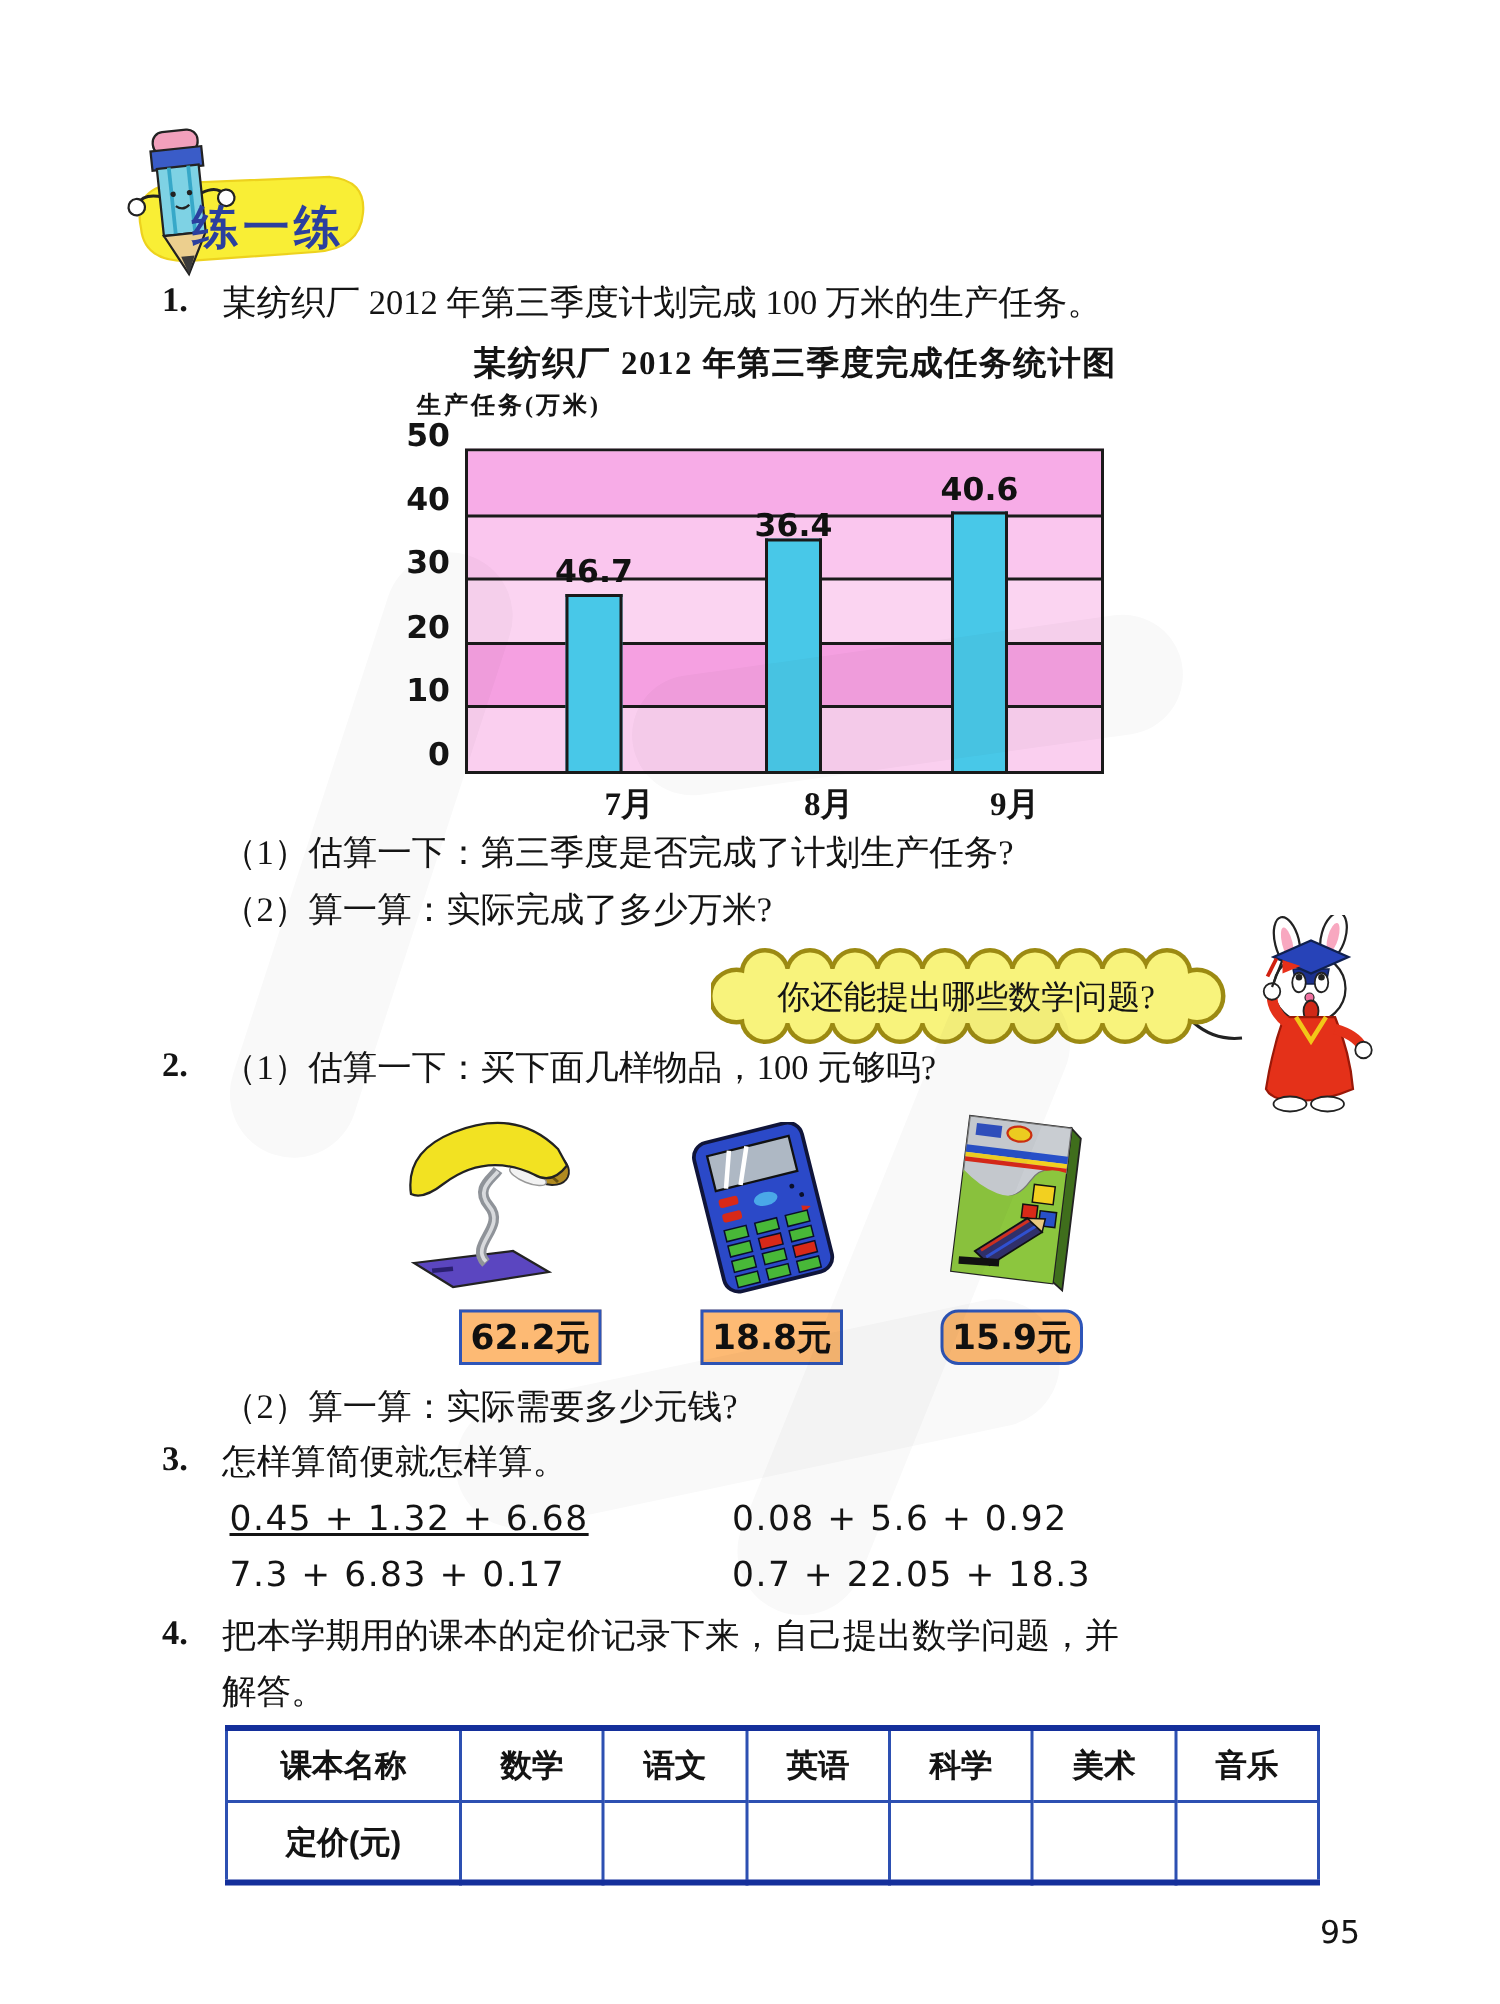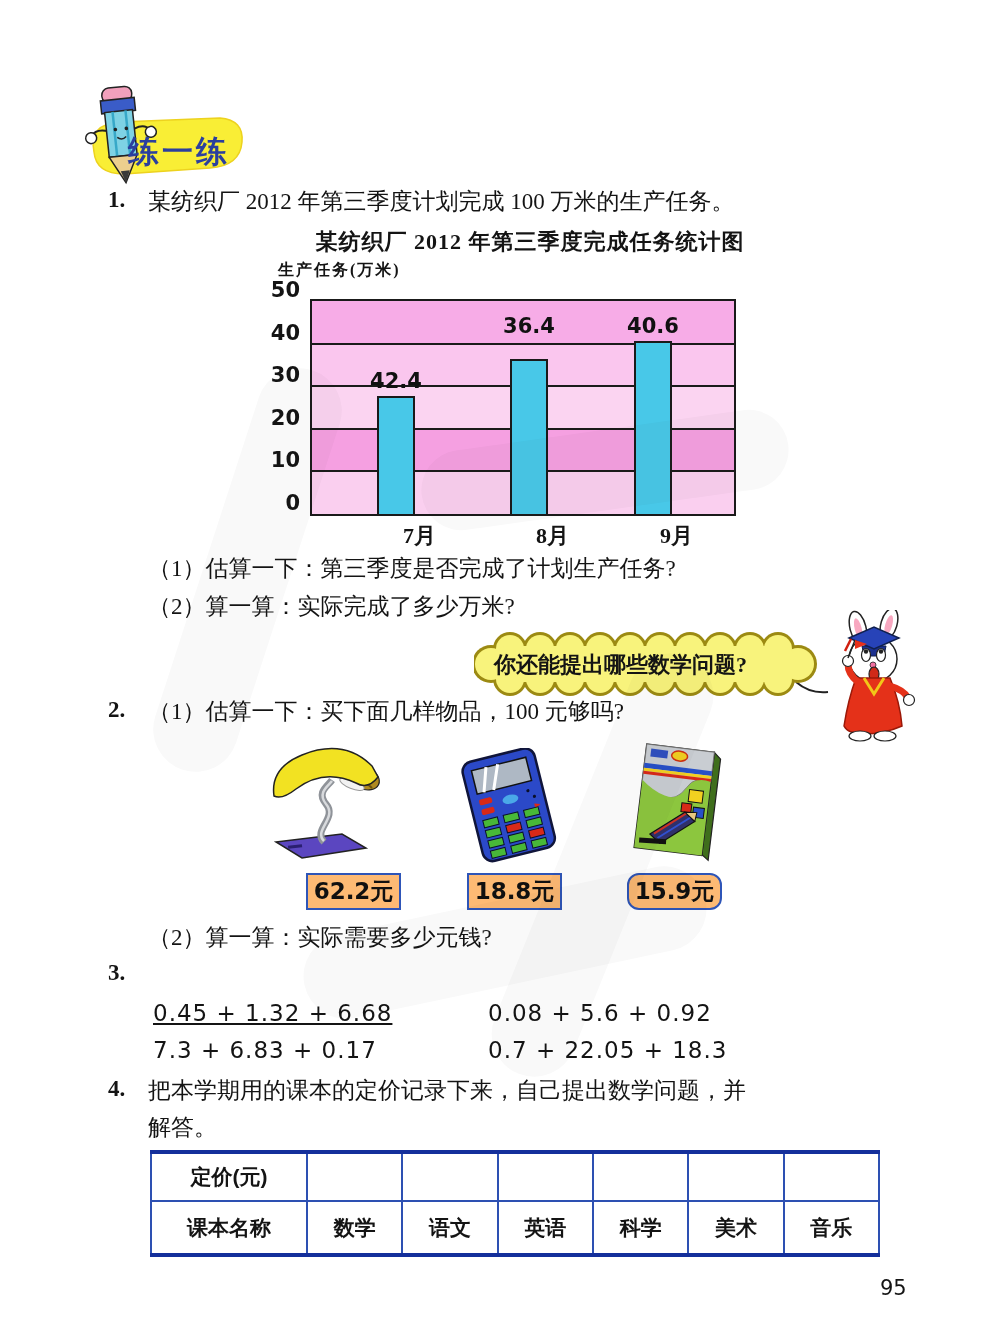--- a/index.html
+++ b/index.html
@@ -25,22 +25,22 @@
   .bar{position:absolute;bottom:0;width:38px;border:2px solid #1a1a1a;border-bottom:none;box-sizing:border-box;}
   .bar-label{position:absolute;width:80px;text-align:center;
              font:bold 21px "DejaVu Sans","Liberation Sans",sans-serif;color:#111;}
   .yaxis{position:absolute;left:252px;top:292px;width:52px;height:217px;}
   .ytick{position:absolute;right:4px;width:48px;text-align:right;
          font:bold 21px "DejaVu Sans","Liberation Sans",sans-serif;}
   .xaxis{position:absolute;left:310px;top:521px;width:426px;height:30px;}
   .xtick{position:absolute;top:0;width:80px;text-align:right;font-weight:bold;font-size:22px;}
   
   .bubble{position:absolute;left:474px;top:630px;width:360px;height:72px;}
-  .bubble-text{position:absolute;left:20px;top:20px;width:300px;text-align:left;
-               font-weight:bold;font-size:22px;z-index:2;}
+  .bubble-text{position:absolute;left:20px;top:20px;width:300px;text-align:center;
+               font-weight:normal;font-size:22px;z-index:2;}
   
   .tag{position:absolute;width:95px;height:37px;background:#fdba74;border:2px solid #2e55b8;
        box-sizing:border-box;display:flex;align-items:center;justify-content:center;
        font:bold 23px "DejaVu Sans","Liberation Sans",sans-serif;color:#101010;}
   
   .expr{position:absolute;font:23px "DejaVu Sans","Liberation Sans",sans-serif;letter-spacing:1px;}
   
   .price-table{position:absolute;left:150px;top:1150px;width:730px;border-collapse:collapse;
                table-layout:fixed;font-family:"Liberation Sans","DejaVu Sans",sans-serif;
                border-top:4px solid #142f9b;border-bottom:4px solid #142f9b;}
@@ -97,23 +97,23 @@
       <div class="band" style="top: 0%; background: rgb(247, 172, 231);"></div>
       <div class="band" style="top: 20%; background: rgb(250, 198, 238);"></div>
       <div class="band" style="top: 40%; background: rgb(251, 212, 241);"></div>
       <div class="band" style="top: 60%; background: rgb(245, 160, 225);"></div>
       <div class="band" style="top: 80%; background: rgb(250, 207, 239);"></div>
       <div class="gridline" style="bottom: 41.6px;"></div>
       <div class="gridline" style="bottom: 84.2px;"></div>
       <div class="gridline" style="bottom: 126.8px;"></div>
       <div class="gridline" style="bottom: 169.4px;"></div>
       <div class="bar" style="left: 65px; height: 118.428px; background: rgb(72, 200, 232);"></div>
-      <div class="bar-label" style="left: 44px; bottom: 121.428px;">42.4</div>
+      <div class="bar-label" style="left: 44px; bottom: 121.428px;">46.7</div>
       <div class="bar" style="left: 198px; height: 155.064px; background: rgb(72, 200, 232);"></div>
-      <div class="bar-label" style="left: 177px; bottom: 176px;">36.4</div>
+      <div class="bar-label" style="left: 177px; bottom: 152px;">36.4</div>
       <div class="bar" style="left: 322px; height: 172.956px; background: rgb(72, 200, 232);"></div>
       <div class="bar-label" style="left: 301px; bottom: 175.956px;">40.6</div>
     </div>
   <div class="yaxis">
       <div class="ytick" style="bottom: -6px;">0</div>
       <div class="ytick" style="bottom: 36.6px; margin-top: 24px;">10</div>
       <div class="ytick" style="bottom: 79.2px;">20</div>
       <div class="ytick" style="bottom: 121.8px;">30</div>
       <div class="ytick" style="bottom: 164.4px;">40</div>
       <div class="ytick" style="bottom: 207px;">50</div>
@@ -302,20 +302,21 @@
     </svg>
   </div>
 
   <div class="tag" style="left:306px;top:873px;">62.2元</div>
   <div class="tag" style="left:467px;top:873px;">18.8元</div>
   <div class="tag" style="left:627px;top:873px;border-radius:12px;">15.9元</div>
 
   <div class="abs line" style="left:148px;top:922px;">（2）算一算：实际需要多少元钱?</div>
 
   <div class="abs num" style="left:108px;top:960px;">3.</div>
+  <div class="abs line" style="left:148px;top:959px;">怎样算简便就怎样算。</div>
   <div class="expr" style="left:153px;top:1000px;text-decoration:underline;">0.45 + 1.32 + 6.68</div>
   <div class="expr" style="left:488px;top:1000px;">0.08 + 5.6 + 0.92</div>
   <div class="expr" style="left:153px;top:1037px;">7.3 + 6.83 + 0.17</div>
   <div class="expr" style="left:488px;top:1037px;">0.7 + 22.05 + 18.3</div>
 
   <div class="abs num" style="left:108px;top:1076px;">4.</div>
   <div class="abs line" style="left:148px;top:1075px;">把本学期用的课本的定价记录下来，自己提出数学问题，并</div>
   <div class="abs line" style="left:148px;top:1112px;">解答。</div>
 
   <table class="price-table">
@@ -323,34 +324,34 @@
       <col style="width:156px">
         <col>
         <col>
         <col>
         <col>
         <col>
         <col>
     </colgroup>
     <tbody>
         <tr>
-      <td>定价(元)</td>
-      <td></td>
-      <td></td>
-      <td></td>
-      <td></td>
-      <td></td>
-      <td></td>
-    </tr>
-    <tr>
       <td>课本名称</td>
       <td>数学</td>
       <td>语文</td>
       <td>英语</td>
       <td>科学</td>
       <td>美术</td>
       <td>音乐</td>
     </tr>
+    <tr>
+      <td>定价(元)</td>
+      <td></td>
+      <td></td>
+      <td></td>
+      <td></td>
+      <td></td>
+      <td></td>
+    </tr>
   </tbody>
     </table>
 
   <div class="page-number">95</div>
 </div>
 
 </body></html>

